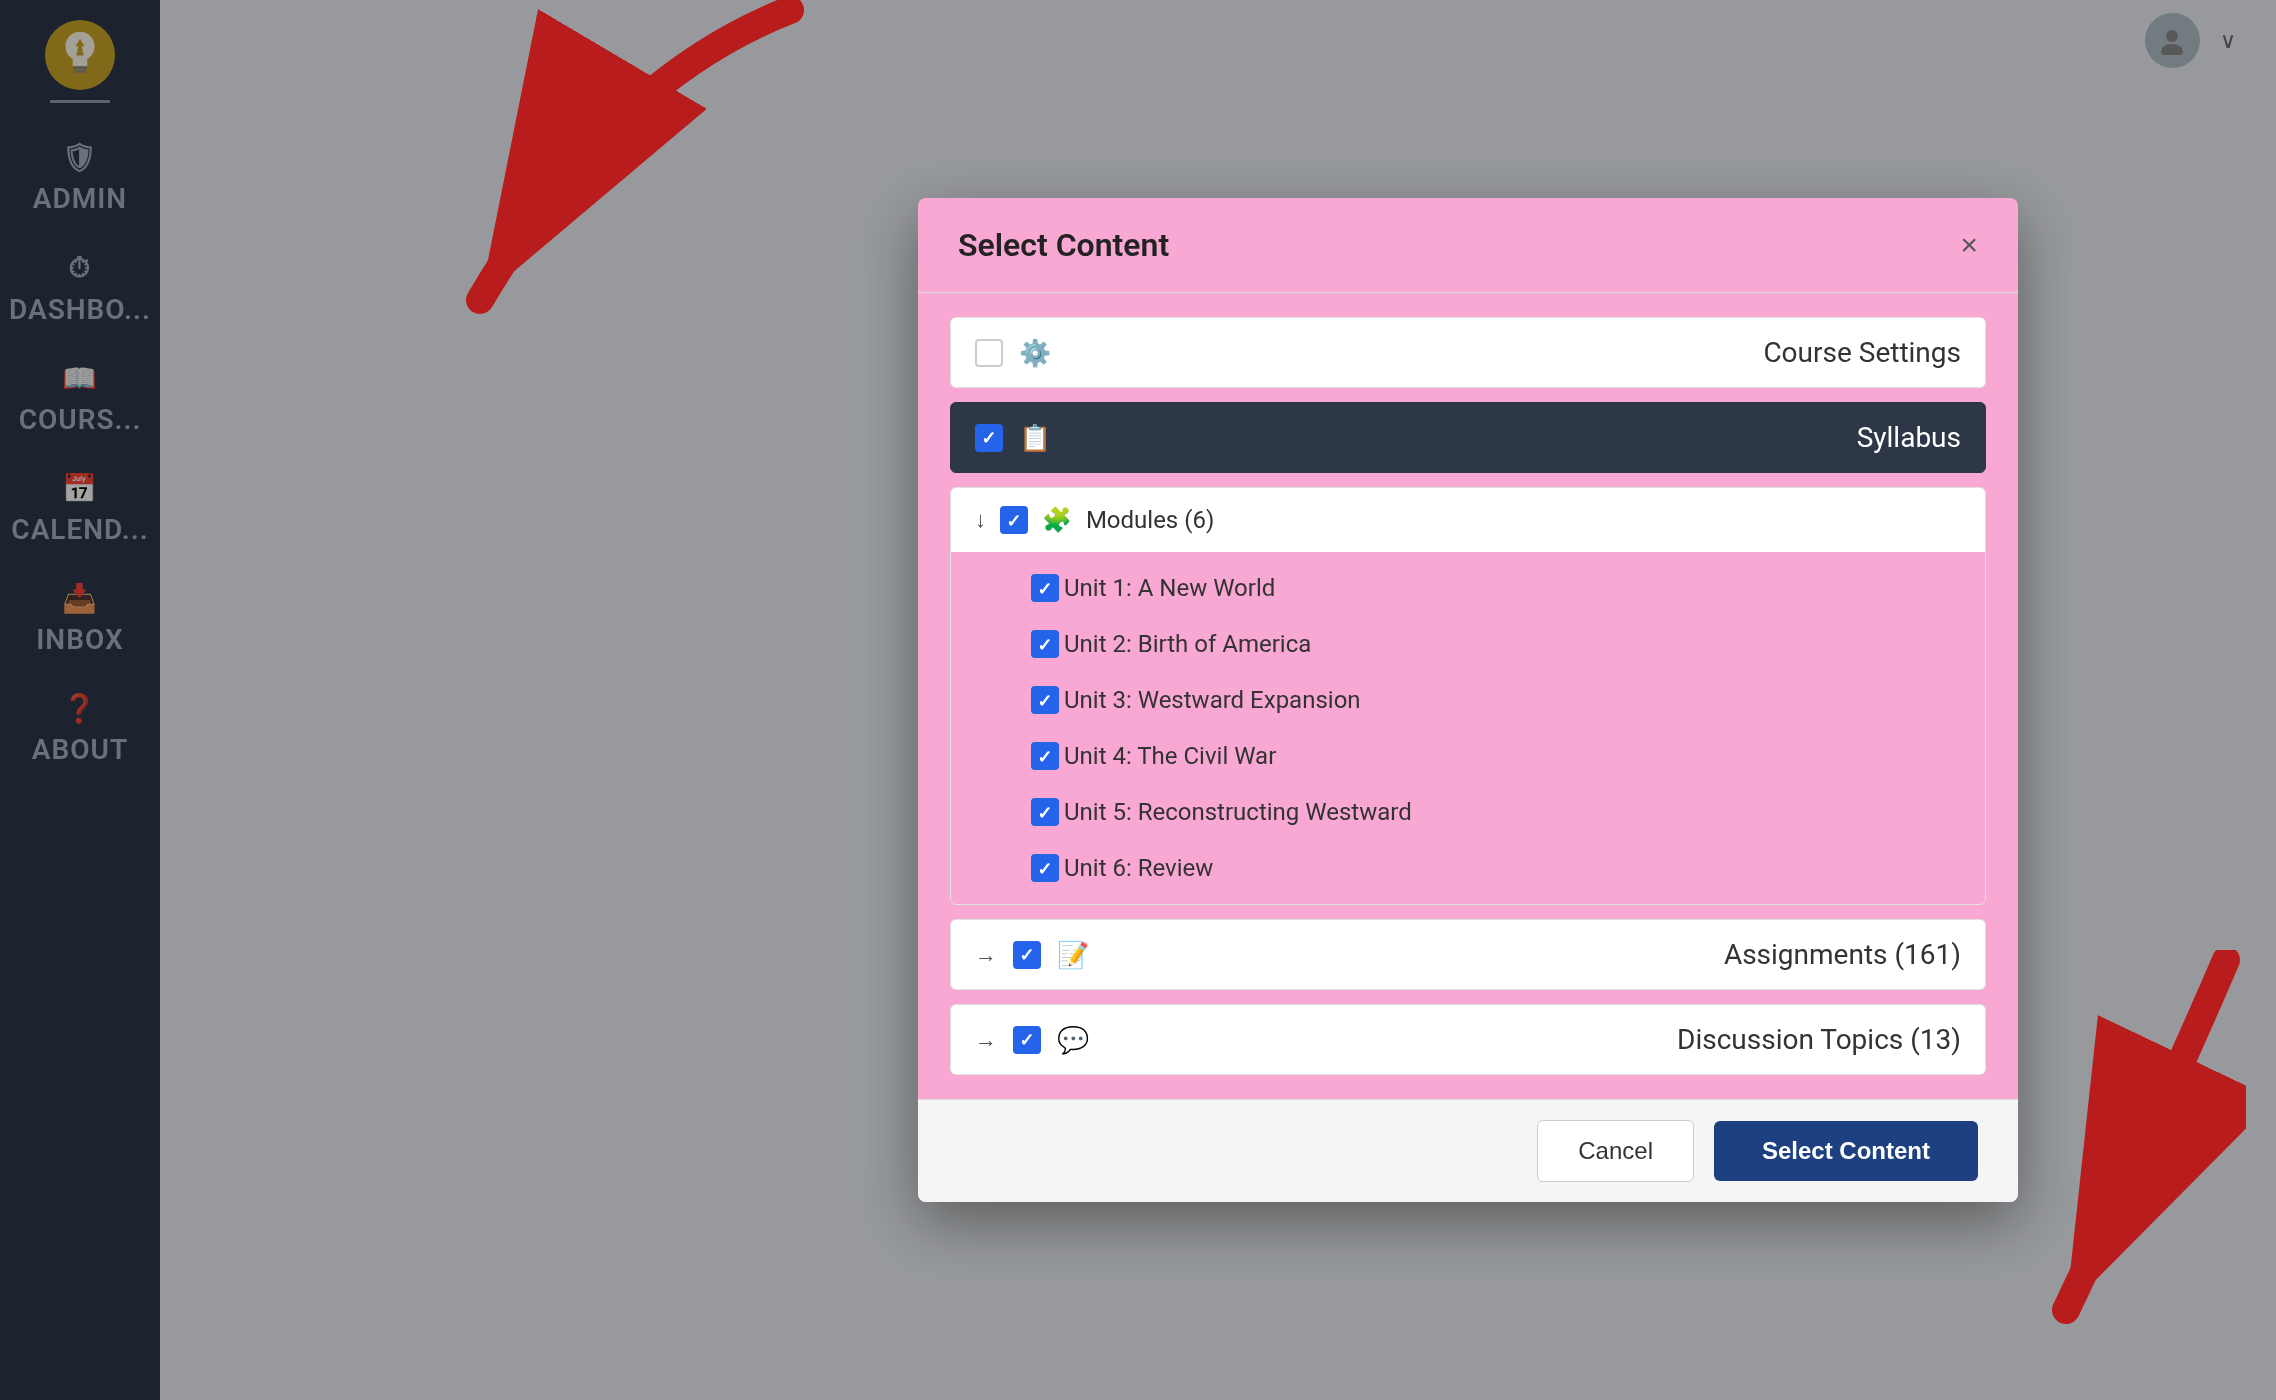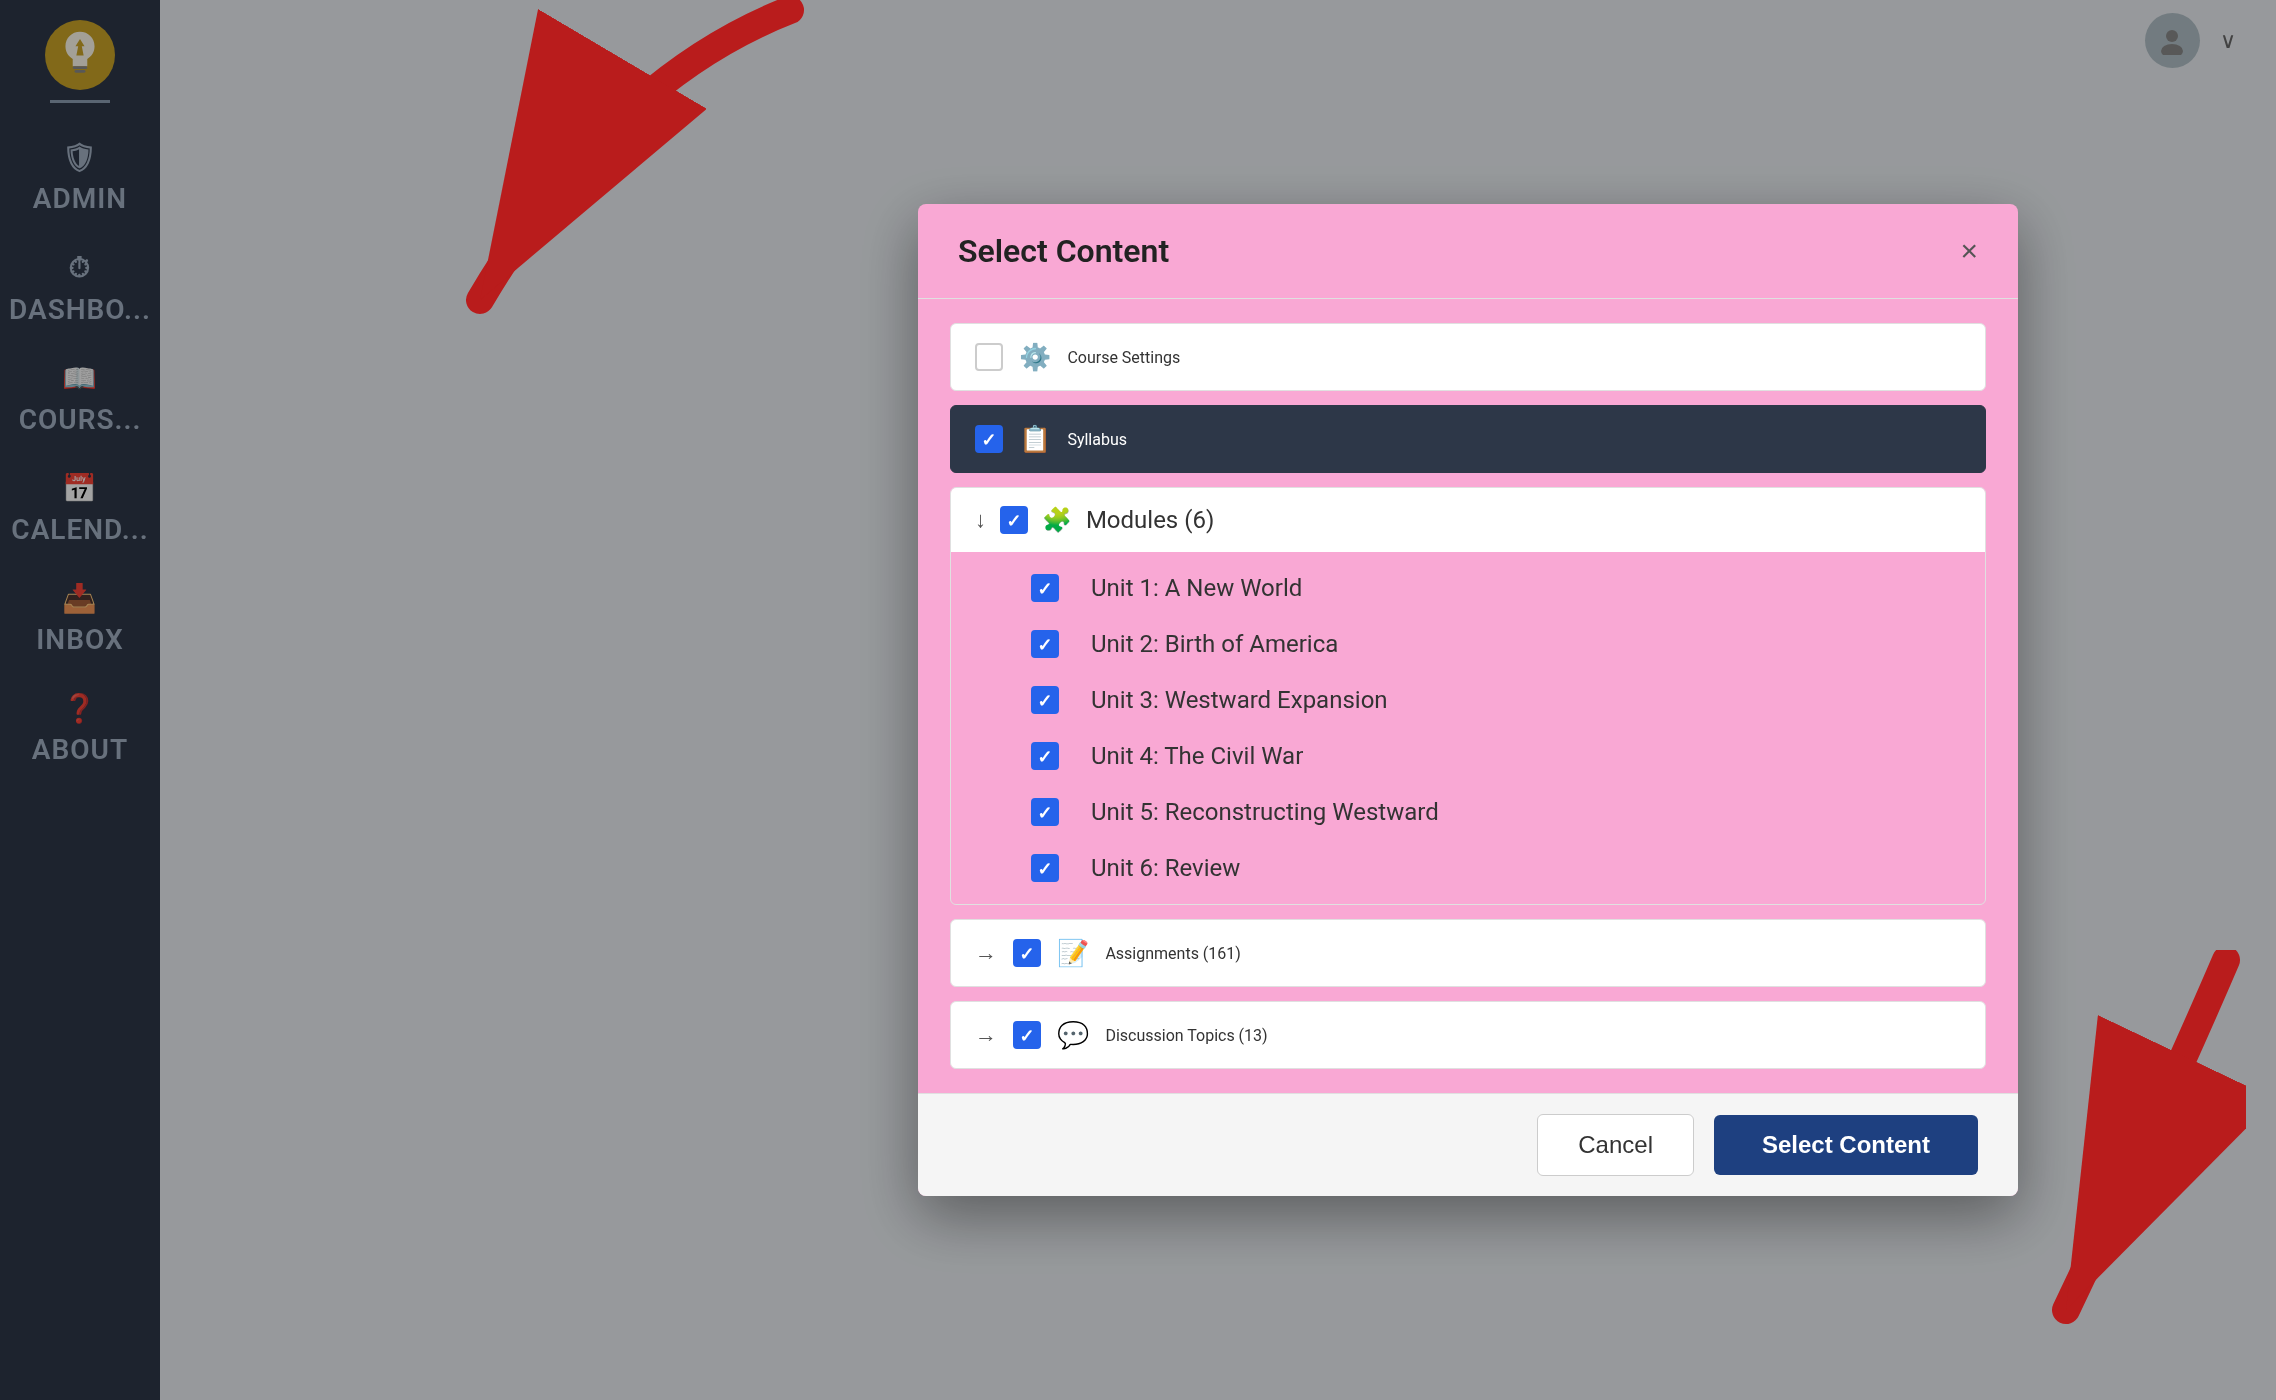--- a/index.html
+++ b/index.html
@@ -192,21 +192,22 @@
       font-size: 26px;
       color: #666;
     }
 
     .content-row.highlighted .row-icon {
       color: #ddd;
     }
 
     .content-row .row-label {
       flex: 1;
-      font-size: 16px;
+      font-size: 28px;
+      text-align: right;
     }
 
     
     .cb {
       width: 28px;
       height: 28px;
       border-radius: 4px;
       border: 2px solid #ccc;
       display: flex;
       align-items: center;
@@ -246,21 +247,21 @@
     }
 
     .module-items {
       padding: 8px 0;
     }
 
     .module-item {
       display: flex;
       align-items: flex-start;
       padding: 14px 24px 14px 80px;
-      gap: 32px;
+      gap: 5px;
       font-size: 24px;
       color: #333;
     }
 
     
     .arrow-btn {
       color: #555;
       font-size: 22px;
       cursor: pointer;
     }

